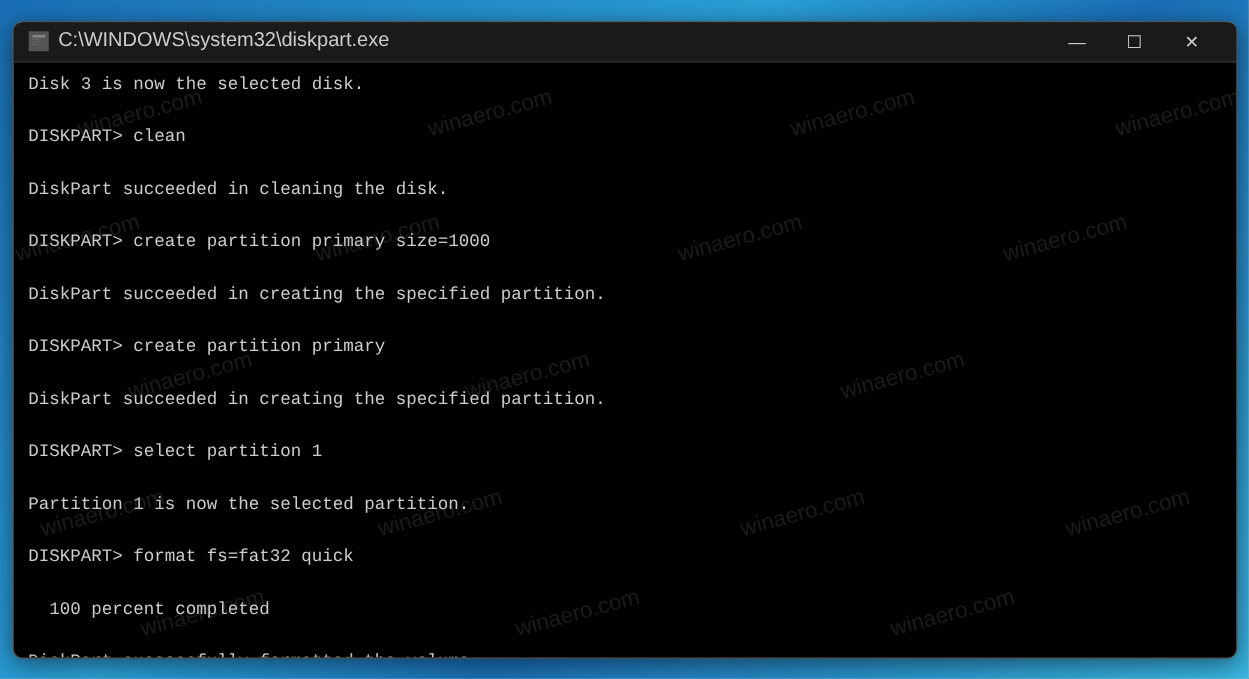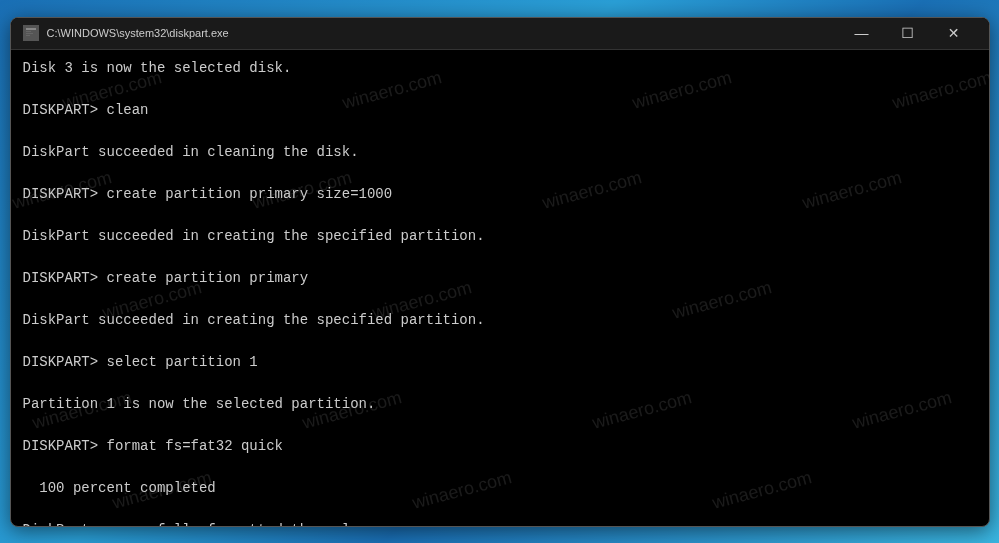--- a/index.html
+++ b/index.html
@@ -41,21 +41,21 @@
       height: 16px;
       margin-right: 8px;
       background: #555;
       display: inline-flex;
       align-items: center;
       justify-content: center;
     }
 
     .title-bar-text {
       color: #cccccc;
-      font-size: 11px;
+      font-size: 16px;
       flex: 1;
     }
 
     .title-bar-buttons {
       display: flex;
       gap: 0;
     }
 
     .title-btn {
       width: 46px;

